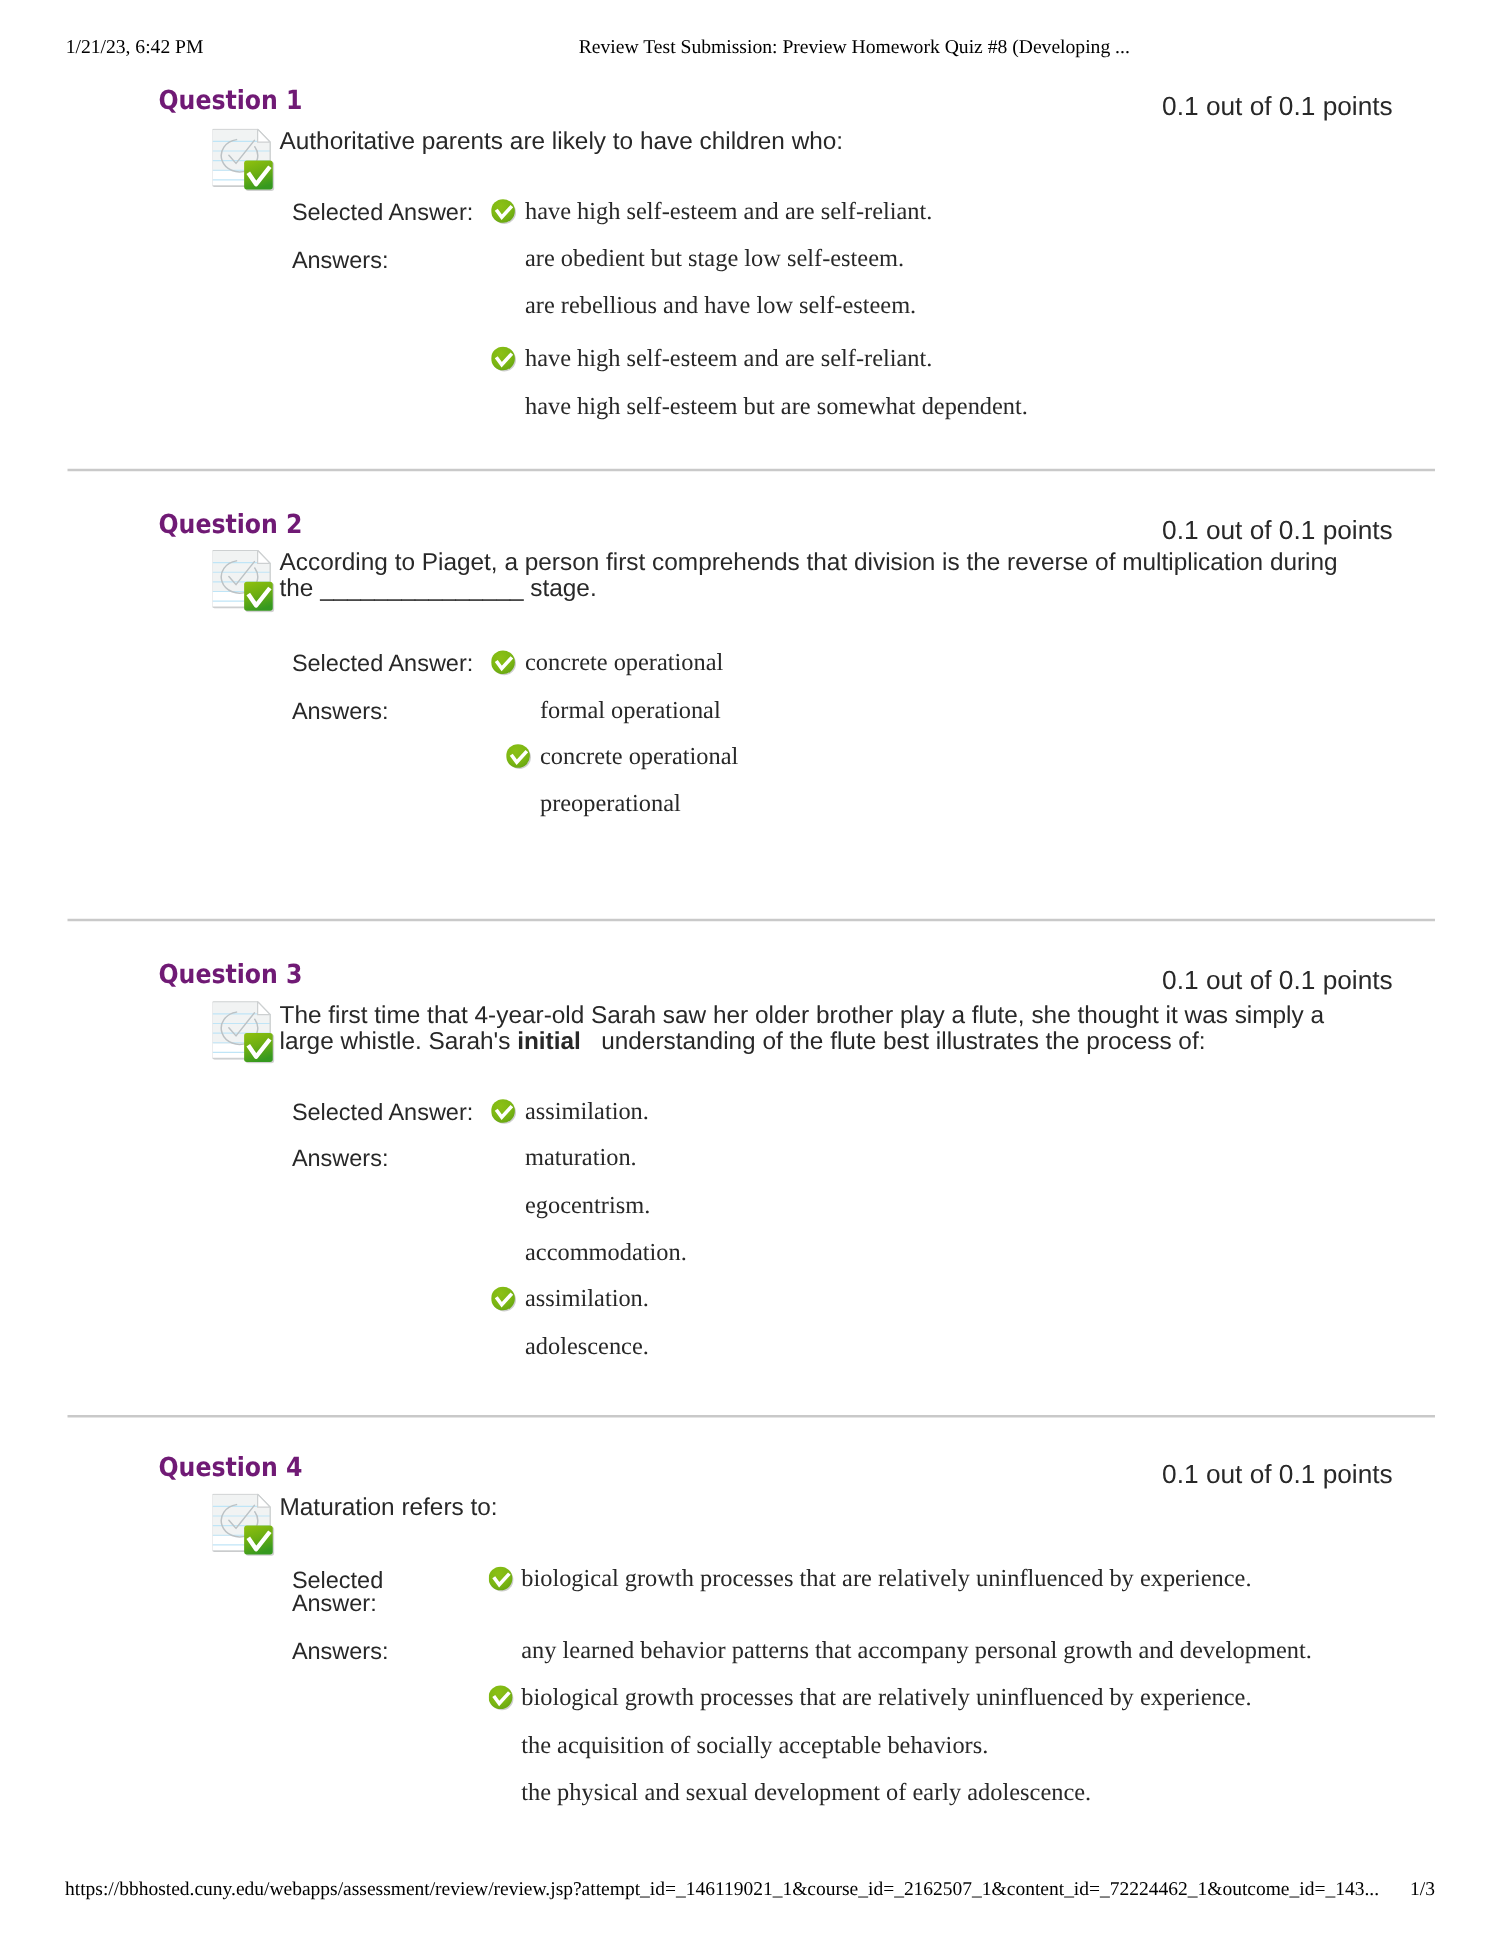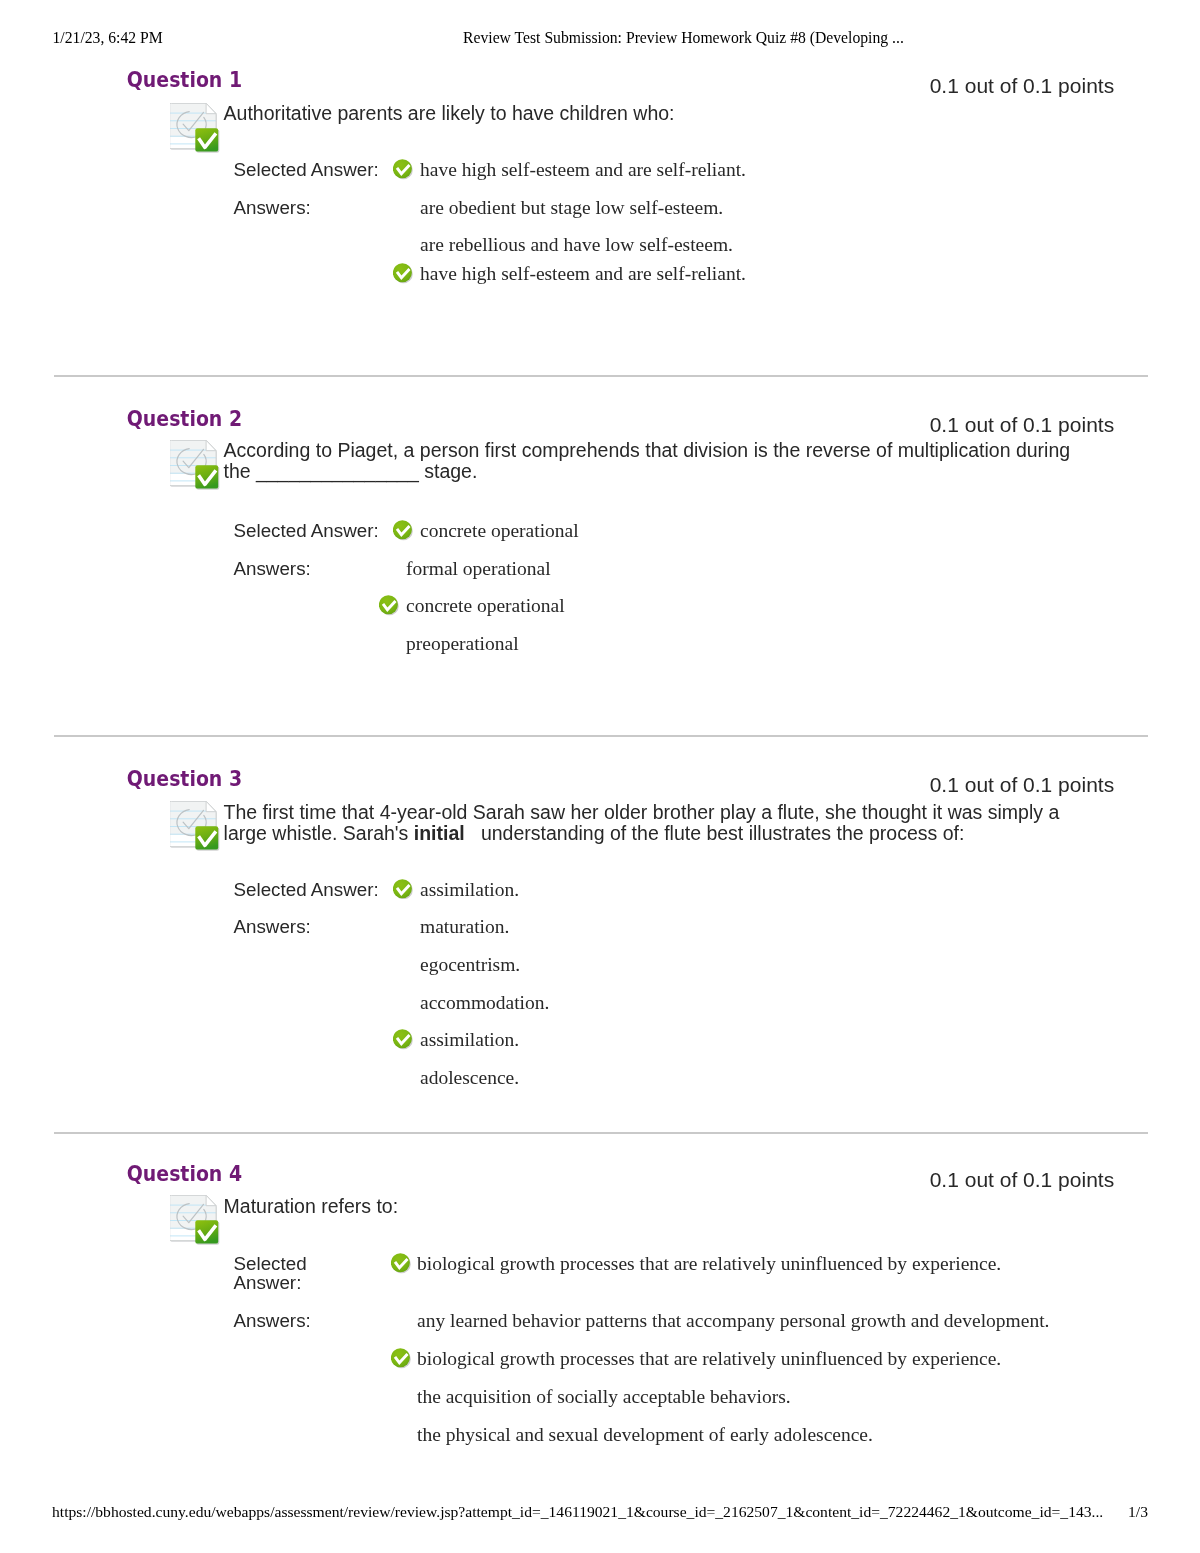--- a/index.html
+++ b/index.html
@@ -98,33 +98,34 @@
                   </radialGradient>
                 </defs>
 <circle cx="10.5" cy="10.9" r="9.3" fill="#8b8b8b" opacity=".42"></circle>
 <circle cx="9.4" cy="9.8" r="9.5" fill="url(#ck0)"></circle>
 <path d="M4.0 8.8 L8.4 14.8 L16.5 5.9" fill="none" stroke="#fff" stroke-width="2.9" stroke-linecap="butt" stroke-linejoin="miter"></path>
 </svg></span><span>have high self-esteem and are self-reliant.</span></div>
       </div>
       <div class="alabel" style="left:233.5px;top:127.7px;width:152px">Answers:</div>
       <div class="acol" style="left:393.0px;top:127.74px;width:700px">
         <div class="aline" style="padding-left:27.0px;margin-bottom:17.0px"><span>are obedient but stage low self-esteem.</span></div>
-        <div class="aline" style="padding-left:27.0px;margin-bottom:8px"><span>are rebellious and have low self-esteem.</span></div>
+        <div class="aline" style="padding-left:27.0px;margin-bottom:22px"><span>are rebellious and have low self-esteem.</span></div>
         <div class="aline" style="padding-left:27.0px;margin-bottom:17.0px"><span class="mark" style="top:-1.2px"><svg width="20.4" height="20.8" viewBox="0 0 20.4 20.8">
 <defs>
                   <radialGradient id="ck3" cx="0.4" cy="0.3" r="0.85">
                     <stop offset="0" stop-color="#8cc015"></stop>
                     <stop offset="0.55" stop-color="#7cb713"></stop>
                     <stop offset="1" stop-color="#5f9f11"></stop>
                   </radialGradient>
                 </defs>
 <circle cx="10.5" cy="10.9" r="9.3" fill="#8b8b8b" opacity=".42"></circle>
 <circle cx="9.4" cy="9.8" r="9.5" fill="url(#ck3)"></circle>
 <path d="M4.0 8.8 L8.4 14.8 L16.5 5.9" fill="none" stroke="#fff" stroke-width="2.9" stroke-linecap="butt" stroke-linejoin="miter"></path>
 </svg></span><span>have high self-esteem and are self-reliant.</span></div>
+        <div class="aline" style="padding-left:27.0px;margin-bottom:17.0px"><span>have high self-esteem but are somewhat dependent.</span></div>
       </div>
     </div>
     <div class="sep" style="top:375.0px"></div>
     <div class="qblock" style="top:408.5px">
       <span class="qtitle" style="top:0">Question 2</span>
       <span class="qpoints" style="top:6.13px">0.1 out of 0.1 points</span>
       <span class="qicon" style="top:31.05px"><svg width="50" height="50" viewBox="0 0 50 50">
 <defs>
               <linearGradient id="bg1" x1="0.1" y1="0" x2="0.45" y2="1">
                 <stop offset="0" stop-color="#8ec00f"></stop>
@@ -167,21 +168,21 @@
                     <stop offset="0.55" stop-color="#7cb713"></stop>
                     <stop offset="1" stop-color="#5f9f11"></stop>
                   </radialGradient>
                 </defs>
 <circle cx="10.5" cy="10.9" r="9.3" fill="#8b8b8b" opacity=".42"></circle>
 <circle cx="9.4" cy="9.8" r="9.5" fill="url(#ck5)"></circle>
 <path d="M4.0 8.8 L8.4 14.8 L16.5 5.9" fill="none" stroke="#fff" stroke-width="2.9" stroke-linecap="butt" stroke-linejoin="miter"></path>
 </svg></span><span>concrete operational</span></div>
       </div>
       <div class="alabel" style="left:233.5px;top:150.2px;width:152px">Answers:</div>
-      <div class="acol" style="left:379px;top:150.24px;width:700px">
+      <div class="acol" style="left:405px;top:150.24px;width:700px">
         <div class="aline" style="padding-left:27.0px;margin-bottom:17.0px"><span>formal operational</span></div>
         <div class="aline" style="padding-left:27.0px;margin-bottom:17.0px"><span class="mark" style="top:-1.2px"><svg width="20.4" height="20.8" viewBox="0 0 20.4 20.8">
 <defs>
                   <radialGradient id="ck7" cx="0.4" cy="0.3" r="0.85">
                     <stop offset="0" stop-color="#8cc015"></stop>
                     <stop offset="0.55" stop-color="#7cb713"></stop>
                     <stop offset="1" stop-color="#5f9f11"></stop>
                   </radialGradient>
                 </defs>
 <circle cx="10.5" cy="10.9" r="9.3" fill="#8b8b8b" opacity=".42"></circle>

